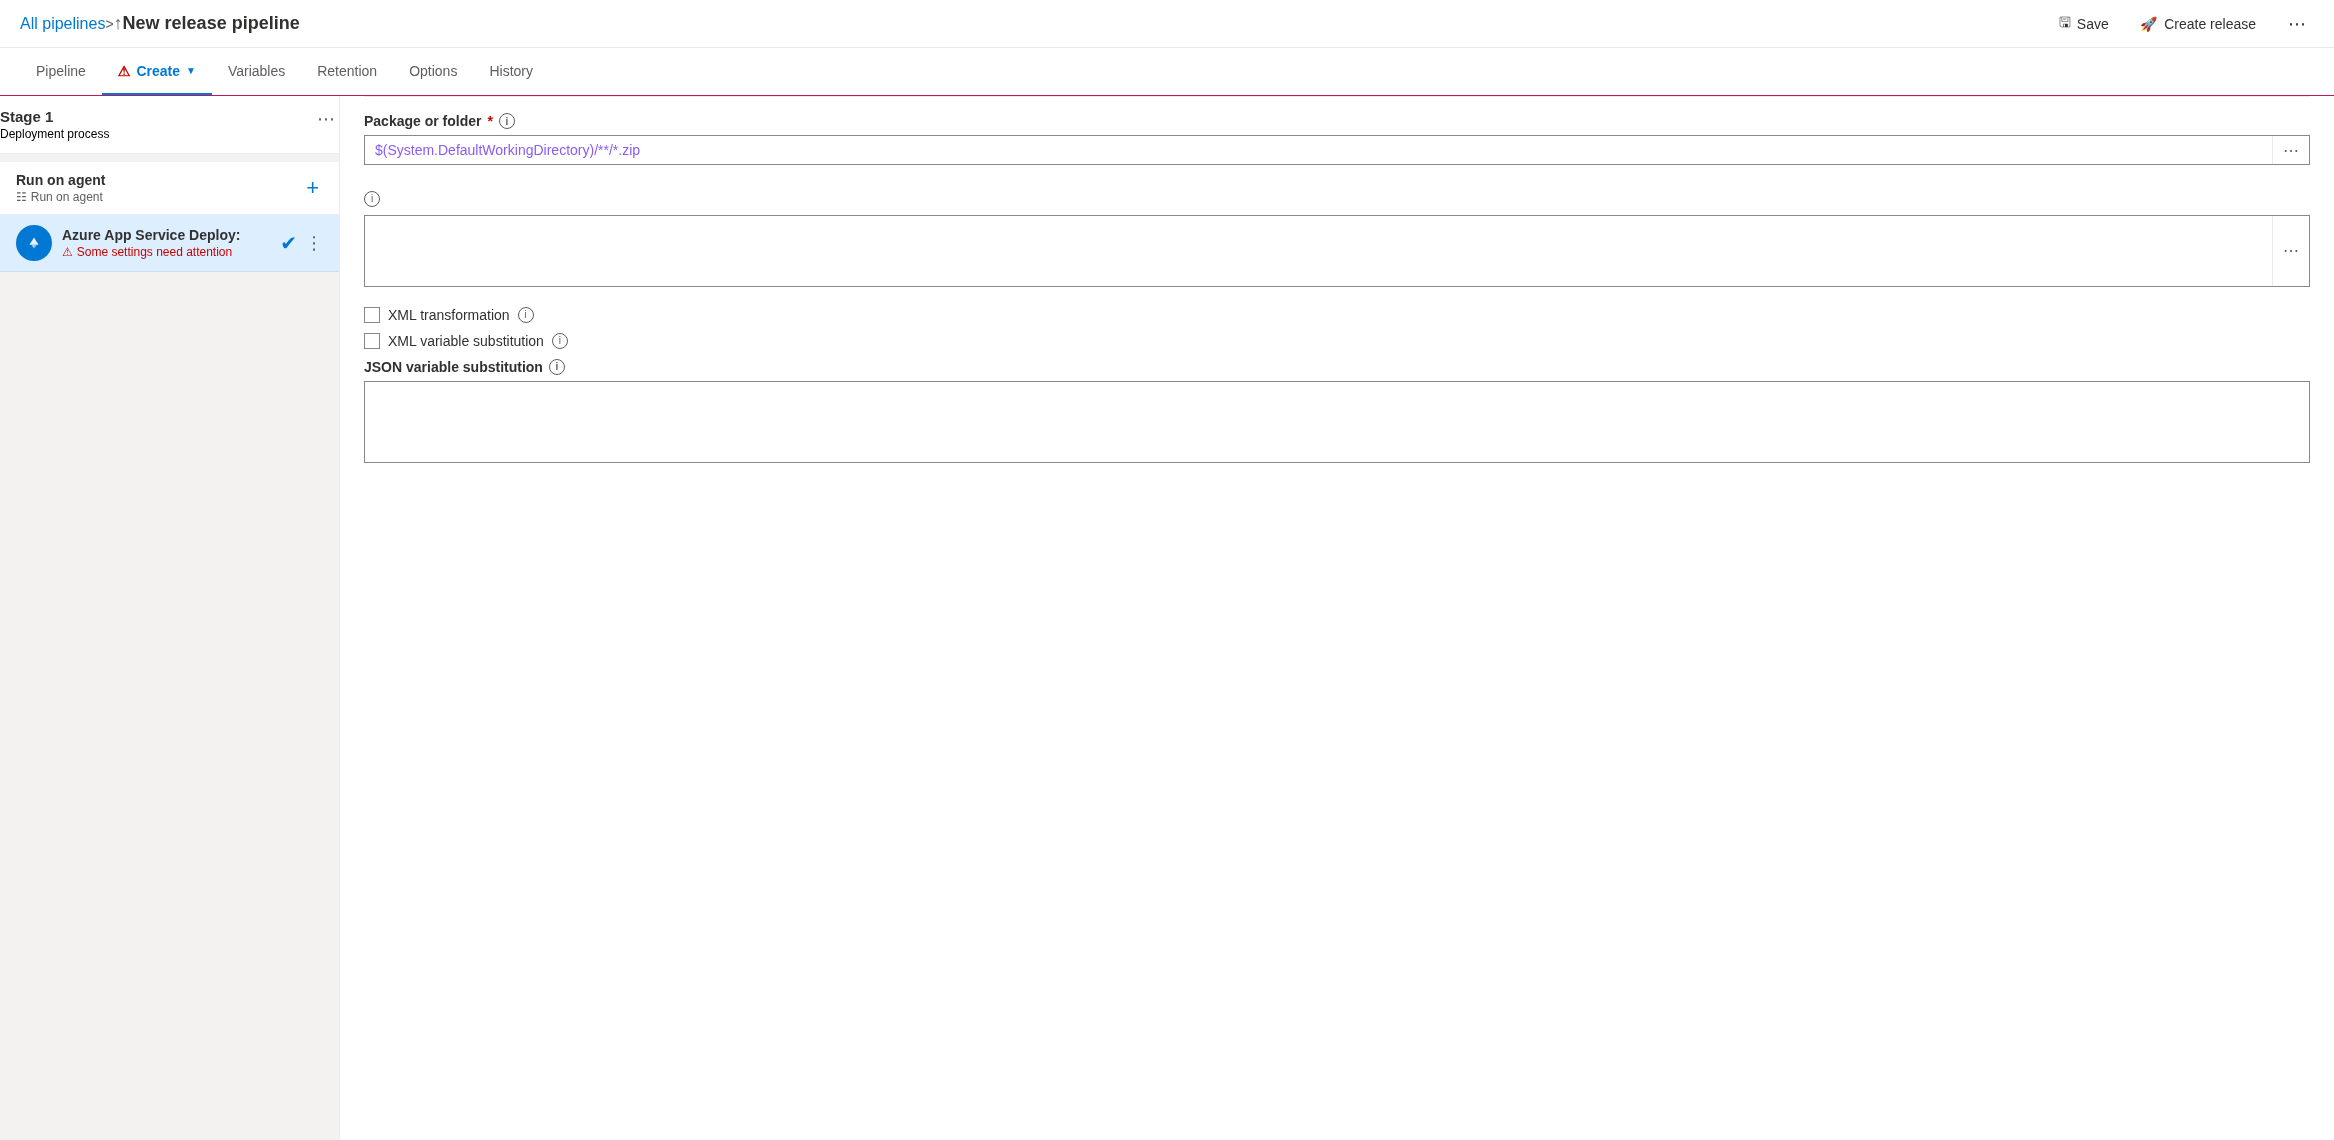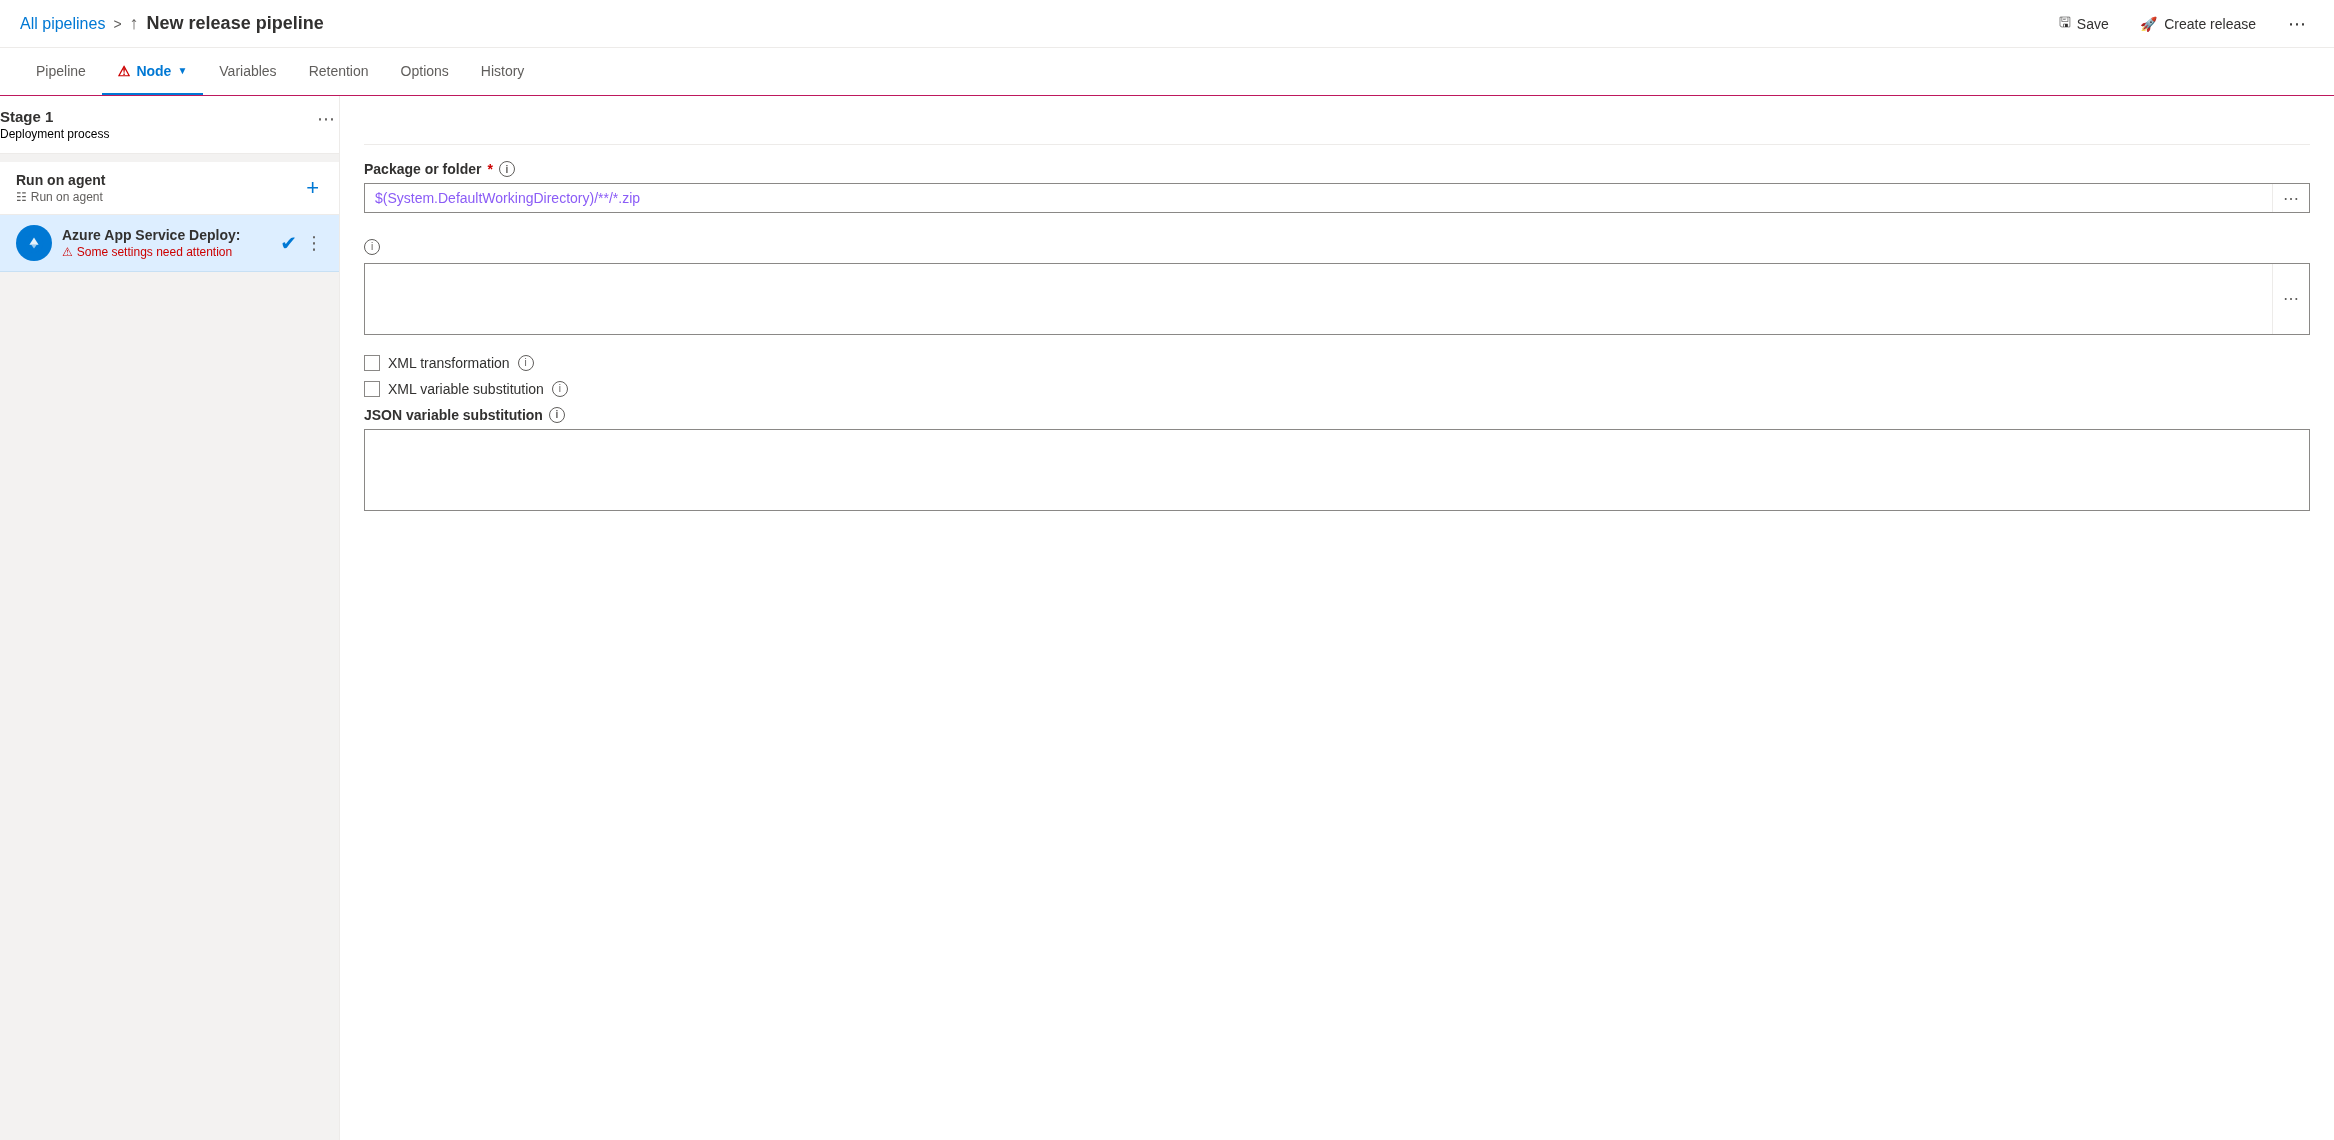--- a/index.html
+++ b/index.html
@@ -10,21 +10,20 @@
       display: flex;
       align-items: center;
       justify-content: space-between;
       padding: 0 20px;
       height: 48px;
       border-bottom: 1px solid #edebe9;
     }
     .header-left {
       display: flex;
       align-items: center;
-      gap: 8px;
     }
     .breadcrumb-link {
       color: #0078d4;
       font-size: 16px;
       cursor: pointer;
       text-decoration: none;
     }
     .breadcrumb-sep {
       color: #605e5c;
       font-size: 14px;
@@ -173,21 +172,20 @@
     .task-actions { display: flex; align-items: center; gap: 8px; }
     .check-icon { color: #0078d4; font-size: 20px; }
     .drag-btn { background: none; border: none; cursor: pointer; color: #605e5c; font-size: 18px; }
 
     
     .right-panel {
       flex: 1;
       background: #fff;
       overflow-y: auto;
       padding: 0 24px 24px 24px;
-      margin-top: 48px;
     }
 
     
     .field-group { margin-bottom: 20px; }
     .field-top-border {
       border-top: 1px solid #edebe9;
       padding-top: 16px;
     }
     .field-label {
       font-size: 14px;
@@ -316,21 +314,21 @@
     <button class="more-btn">⋯</button>
   </div>
 </div>
 
 <div class="tab-bar">
   <div class="tab">
     <span>Pipeline</span>
   </div>
   <div class="tab active">
     <span class="tab-warning">⚠</span>
-    <span>Node</span>
+    <span>Create</span>
     <span class="tab-chevron">▼</span>
   </div>
   <div class="tab">
     <span>Variables</span>
   </div>
   <div class="tab">
     <span>Retention</span>
   </div>
   <div class="tab">
     <span>Options</span>

